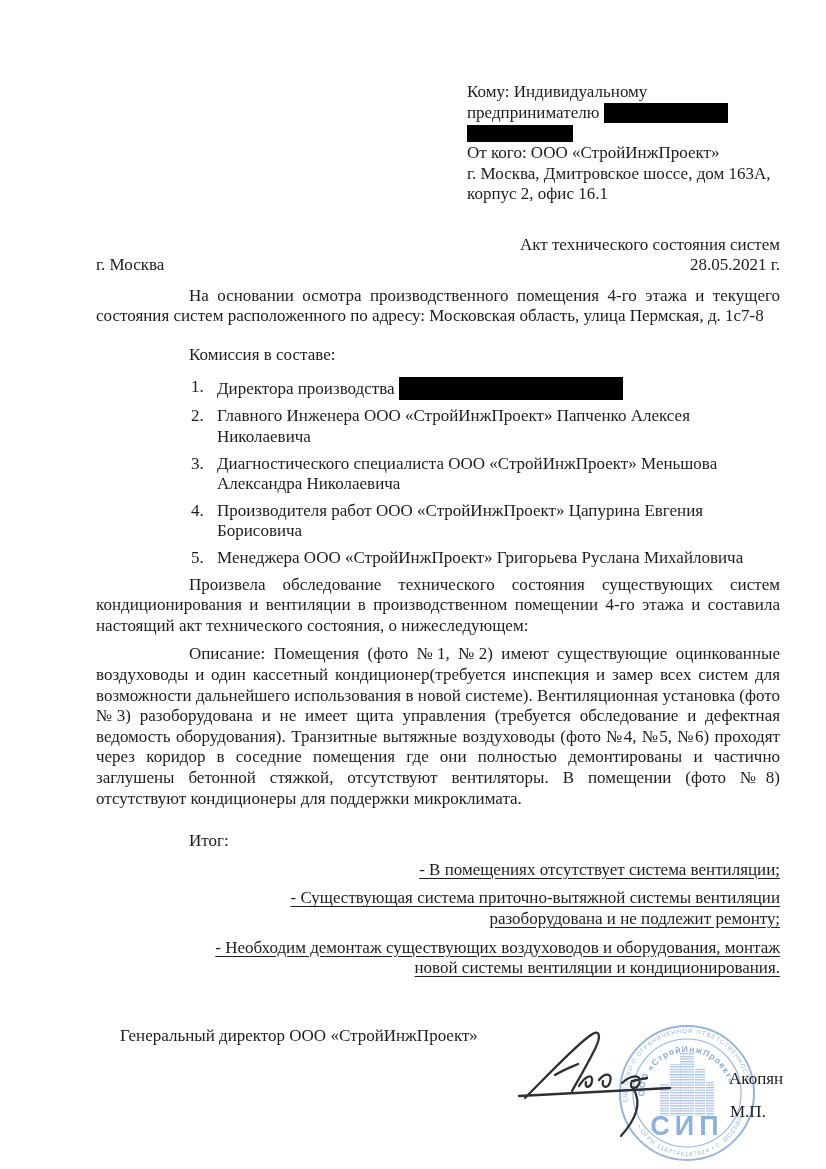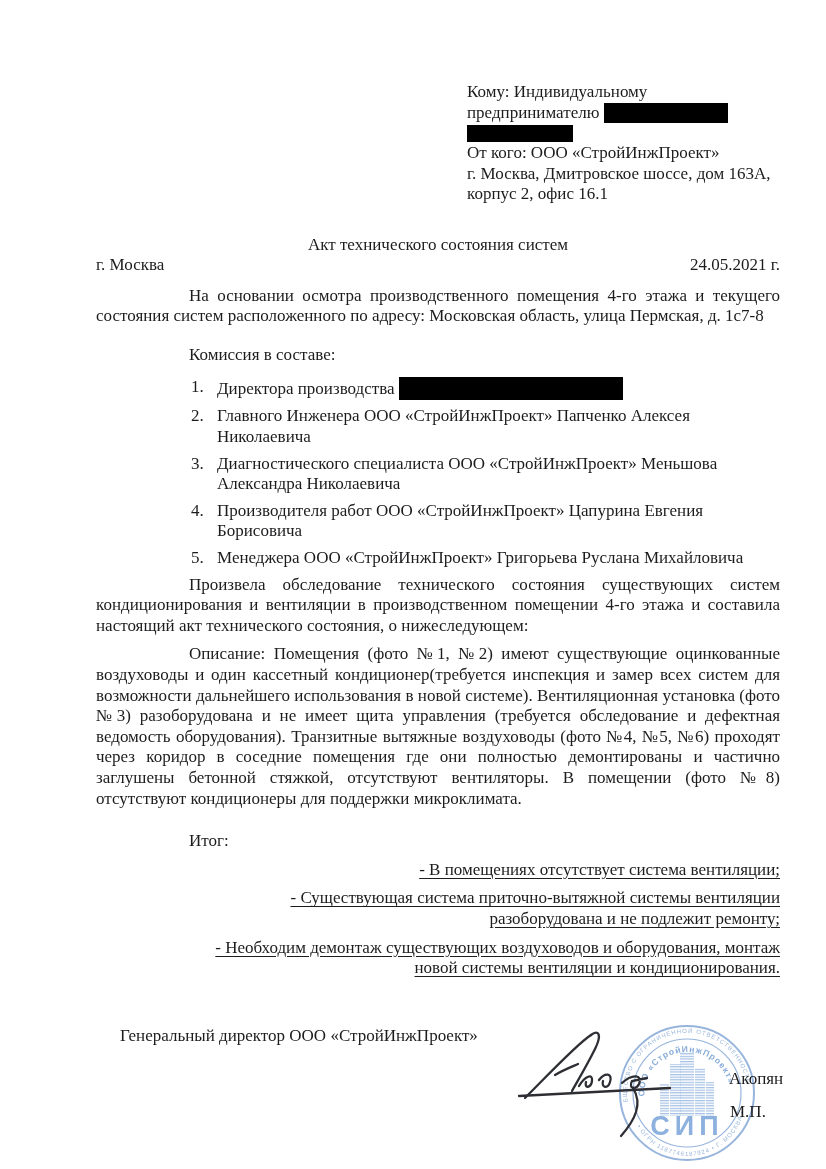--- a/index.html
+++ b/index.html
@@ -7,21 +7,21 @@
         font-family:"Liberation Serif", serif;color:#1c1c1e;font-size:17px;line-height:20.6px;}
   .content{position:absolute;left:96px;top:82px;width:684px;}
   
   .recipient{margin-left:371px;width:310px;}
   .recipient .hline{line-height:20.5px;white-space:nowrap;}
   .redact{display:inline-block;background:#000;}
   .redact.r1{width:124px;height:20px;vertical-align:-5px;margin-left:5px;}
   .redact.r2{width:106px;height:17px;margin:2px 0 1px 0;display:block;}
   .redact.r3{width:224px;height:23px;vertical-align:-6px;margin-left:4px;}
   
-  .title{margin-top:30px;text-align:center;}
+  .title{margin-top:30px;text-align:right;}
   .place-date{display:flex;justify-content:space-between;}
   p.body{margin:10px 0 0 0;text-indent:93px;text-align:justify;}
   .comm-label{margin-top:18px;text-indent:93px;}
   .comm-list{margin-top:12px;}
   .comm-item{display:flex;margin-bottom:6px;}
   .comm-item .num{flex:0 0 26px;margin-left:95px;}
   .comm-item .txt{width:535px;}
   .summary-label{margin-top:22px;text-indent:93px;}
   p.sum{margin:8px 0 0 12px;text-indent:93px;text-align:right;
         text-decoration:underline;text-underline-offset:3px;}
@@ -44,21 +44,21 @@
       <span class="redact r2"></span>
       <div class="hline">От кого: ООО «СтройИнжПроект»</div>
       <div class="hline">г. Москва, Дмитровское шоссе, дом 163А,</div>
       <div class="hline">корпус 2, офис 16.1</div>
     </div>
 
     <div class="title">Акт технического состояния систем</div>
 
     <div class="place-date">
       <span>г. Москва</span>
-      <span>24.05.2021 г.</span>
+      <span>28.05.2021 г.</span>
     </div>
 
     <p class="body">На основании осмотра производственного помещения 4-го этажа и текущего состояния систем расположенного по адресу: Московская область, улица Пермская, д. 1с7-8</p>
 
     <div class="comm-label">Комиссия в составе:</div>
 
     <div class="comm-list">
       <div class="comm-item">
         <span class="num">1.</span>
         <span class="txt"><span>Директора производства</span><span class="redact r3"></span></span>

